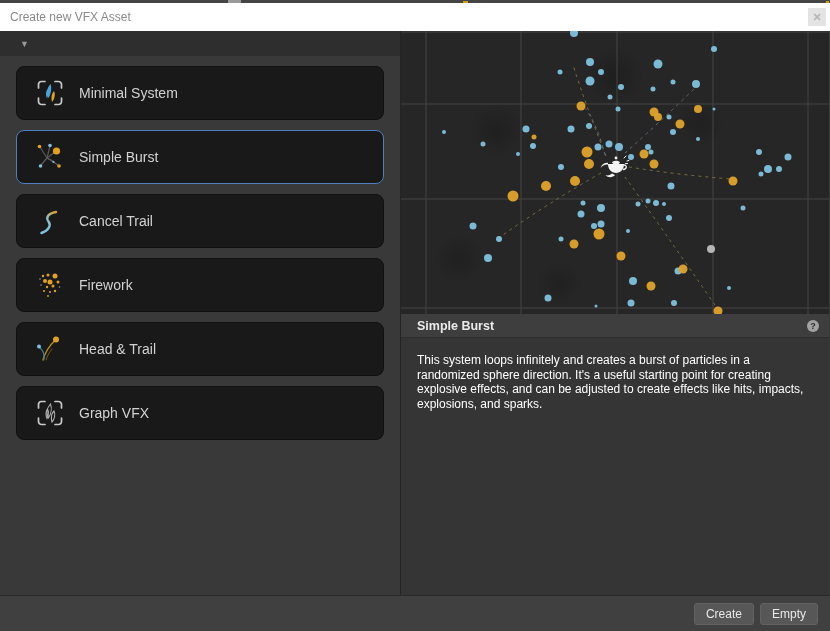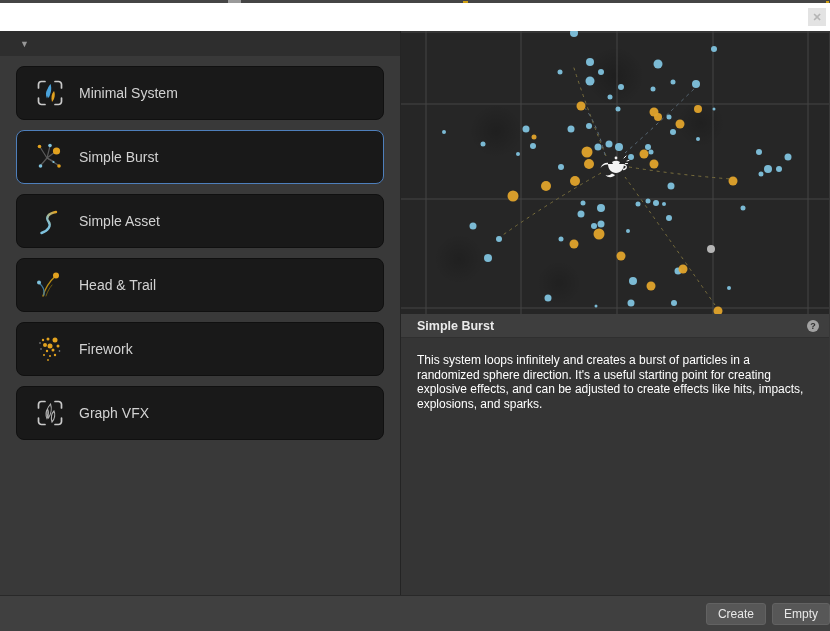--- a/index.html
+++ b/index.html
@@ -48,36 +48,37 @@
 
   .info-header { height:24px; background:#3e3e3e; border-bottom:1px solid #2f2f2f;
                  display:flex; align-items:center; padding:0 10px 0 16px; }
   .info-title { font-size:12.5px; font-weight:bold; color:#eaeaea; flex:1; }
   .help-icon { width:12px; height:12px; border-radius:50%; background:#a2a2a2; color:#2e2e2e;
                font-size:9px; font-weight:bold; text-align:center; line-height:12px; cursor:default; }
   .desc { flex:1; padding:15px 16px 0 16px; font-size:12px; line-height:14.6px; color:#ffffff; }
 
   
   .bottom-bar { height:36px; background:#404040; border-top:1px solid #292929;
-                display:flex; align-items:center; justify-content:flex-end; padding-right:0; gap:6px; }
+                display:flex; align-items:center; justify-content:flex-end; padding-right:12px; gap:6px; }
   .btn { background:#575757; color:#e8e8e8; font-size:12px; font-family:"Liberation Sans",sans-serif;
          border:1px solid #626262; border-radius:3px; padding:3px 11px; height:22px; cursor:default; }
 </style>
 </head>
 <body>
 
 <div class="window">
 
   <div class="top-strip">
     <div class="strip-seg-light"></div>
     <div class="strip-seg-accent"></div>
     <div class="strip-seg-accent2"></div>
   </div>
 
   <div class="title-bar">
+    <div class="title-text">Create new VFX Asset</div>
     <div class="close-btn">✕</div>
   </div>
 
   <div class="main">
 
     <div class="left">
       <div class="section-header">
         <span class="fold-arrow">▼</span>
       </div>
 
@@ -123,32 +124,21 @@
           <svg class="card-icon" viewBox="0 0 30 30">
             <defs>
               <linearGradient id="trailGrad" x1="1" y1="0" x2="0" y2="1">
                 <stop offset="0" stop-color="#e2a21f"></stop>
                 <stop offset="0.55" stop-color="#7fc2dd"></stop>
                 <stop offset="1" stop-color="#7fc2dd"></stop>
               </linearGradient>
             </defs>
             <path d="M21,6 C13,7.5 10.5,11.5 13.5,15.5 C16.5,19.5 13.5,24.5 6.5,27" fill="none" stroke="url(#trailGrad)" stroke-width="2.4" stroke-linecap="round"></path>
           </svg>
-          <span class="card-label">Simple Asset</span>
-        </div>
-
-        <div class="card">
-          <svg class="card-icon" viewBox="0 0 30 30">
-            <path d="M8,26 C10,19 14,12 20,6.5" fill="none" stroke="#b98d14" stroke-width="1.4" stroke-linecap="round"></path>
-            <path d="M9,25 C9.5,20 8,16 4.5,13.5" fill="none" stroke="#3f7da0" stroke-width="1.3" stroke-linecap="round"></path>
-            <path d="M11,26 C12.5,21.5 14.5,18 17,15" fill="none" stroke="#6e5a10" stroke-width="1" stroke-linecap="round"></path>
-            <circle cx="21" cy="5.5" r="3" fill="#e2a21f"></circle>
-            <circle cx="4" cy="12.5" r="2" fill="#7fc2dd"></circle>
-          </svg>
-          <span class="card-label">Head &amp; Trail</span>
+          <span class="card-label">Cancel Trail</span>
         </div>
 
         <div class="card">
           <svg class="card-icon" viewBox="0 0 30 30">
             <circle cx="8" cy="6" r="1.2" fill="#e2a21f"></circle>
             <circle cx="13" cy="5" r="1.5" fill="#e2a21f"></circle>
             <circle cx="20" cy="6" r="2.5" fill="#e2a21f"></circle>
             <circle cx="23" cy="12" r="1.5" fill="#e2a21f"></circle>
             <circle cx="10" cy="11" r="2" fill="#e2a21f"></circle>
             <circle cx="15" cy="12" r="2.5" fill="#e2a21f"></circle>
@@ -156,20 +146,31 @@
             <circle cx="12" cy="17" r="1.2" fill="#e2a21f"></circle>
             <circle cx="20" cy="21" r="1.2" fill="#e2a21f"></circle>
             <circle cx="15" cy="22" r="1" fill="#e2a21f"></circle>
             <circle cx="9" cy="21" r="1" fill="#e2a21f"></circle>
             <circle cx="13" cy="26" r="0.9" fill="#e2a21f"></circle>
             <circle cx="5" cy="9" r="0.8" fill="#9a9a9a"></circle>
             <circle cx="24.5" cy="17" r="0.8" fill="#9a9a9a"></circle>
             <circle cx="6" cy="15" r="0.8" fill="#9a9a9a"></circle>
           </svg>
           <span class="card-label">Firework</span>
+        </div>
+
+        <div class="card">
+          <svg class="card-icon" viewBox="0 0 30 30">
+            <path d="M8,26 C10,19 14,12 20,6.5" fill="none" stroke="#b98d14" stroke-width="1.4" stroke-linecap="round"></path>
+            <path d="M9,25 C9.5,20 8,16 4.5,13.5" fill="none" stroke="#3f7da0" stroke-width="1.3" stroke-linecap="round"></path>
+            <path d="M11,26 C12.5,21.5 14.5,18 17,15" fill="none" stroke="#6e5a10" stroke-width="1" stroke-linecap="round"></path>
+            <circle cx="21" cy="5.5" r="3" fill="#e2a21f"></circle>
+            <circle cx="4" cy="12.5" r="2" fill="#7fc2dd"></circle>
+          </svg>
+          <span class="card-label">Head &amp; Trail</span>
         </div>
 
         <div class="card">
           <svg class="card-icon" viewBox="0 0 30 30">
             <g stroke="#c9c9c9" stroke-width="1.7" fill="none" stroke-linecap="round">
               <path d="M10,3.5 h-3.5 a3,3 0 0 0 -3,3 v3.5"></path>
               <path d="M20,3.5 h3.5 a3,3 0 0 1 3,3 v3.5"></path>
               <path d="M10,26.5 h-3.5 a3,3 0 0 1 -3,-3 v-3.5"></path>
               <path d="M20,26.5 h3.5 a3,3 0 0 0 3,-3 v-3.5"></path>
             </g>

